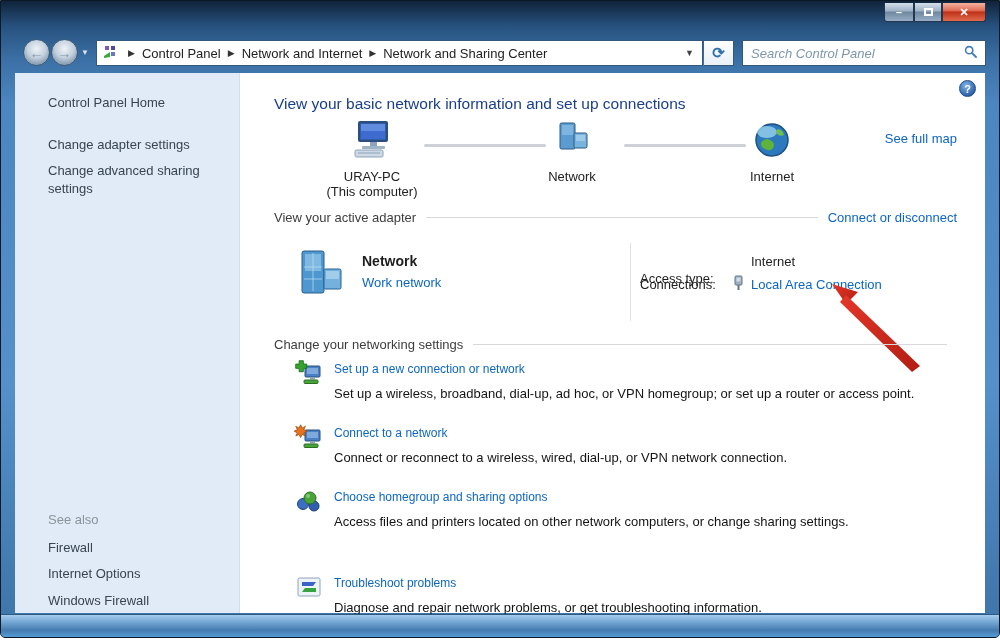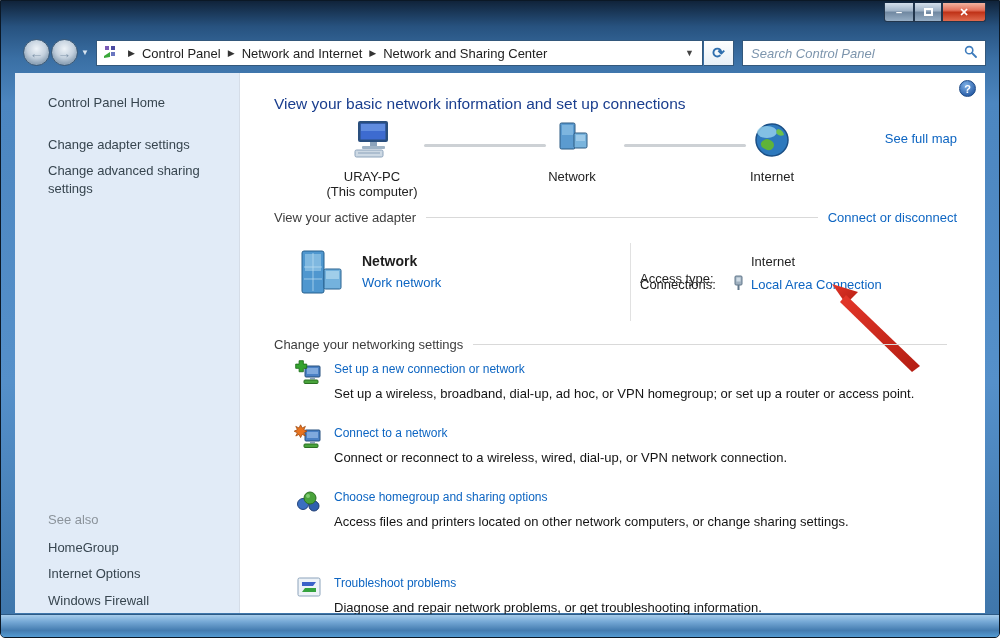--- a/index.html
+++ b/index.html
@@ -163,21 +163,21 @@
     </div>
   </div>
 
   <div class="content">
 
     <div class="sidebar">
       <div class="sb-item sb-home">Control Panel Home</div>
       <div class="sb-item sb-task1">Change adapter settings</div>
       <div class="sb-item sb-seealso">See also</div>
       <div class="sb-item sb-task2">Change advanced sharing settings</div>
-      <div class="sb-item sb-hg">HomeGroup</div>
+      <div class="sb-item sb-hg">Firewall</div>
       <div class="sb-item sb-wf">Windows Firewall</div>
       <div class="sb-item sb-io">Internet Options</div>
     </div>
 
     <div class="main">
       <div class="help-btn">
           <span>?</span>
         </div>
       <div class="page-title">View your basic network information and set up connections</div>
 

